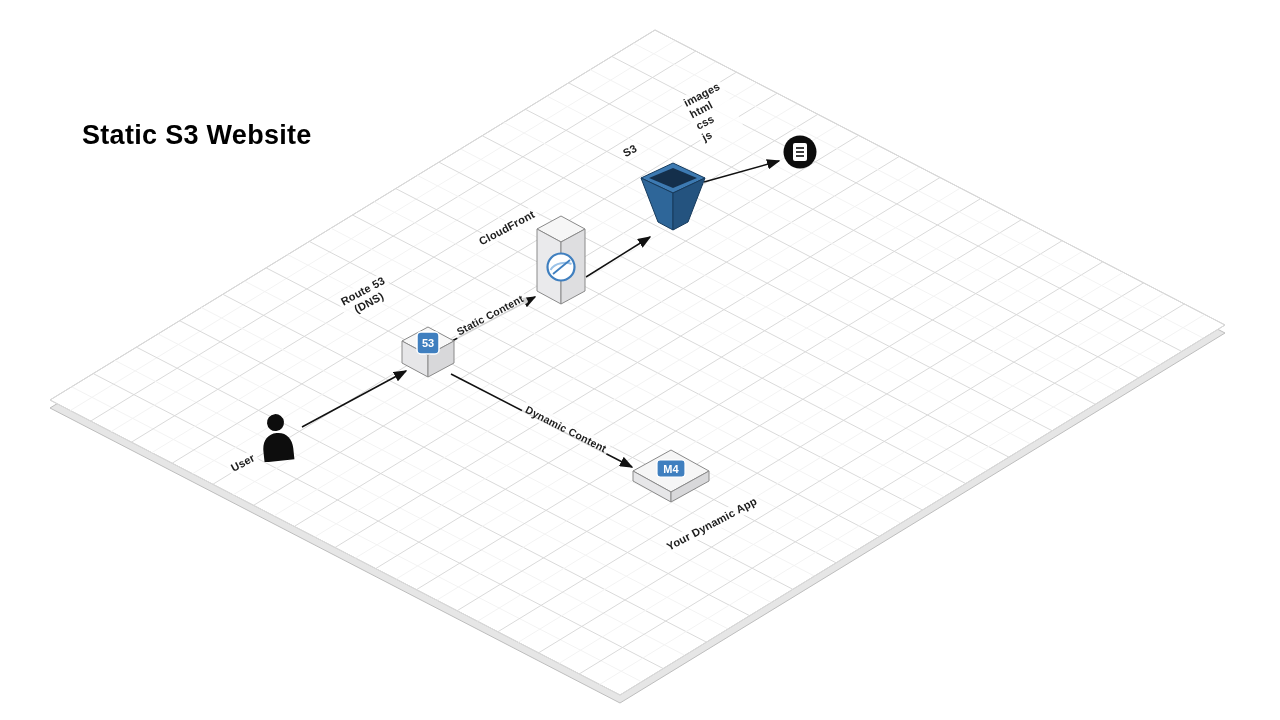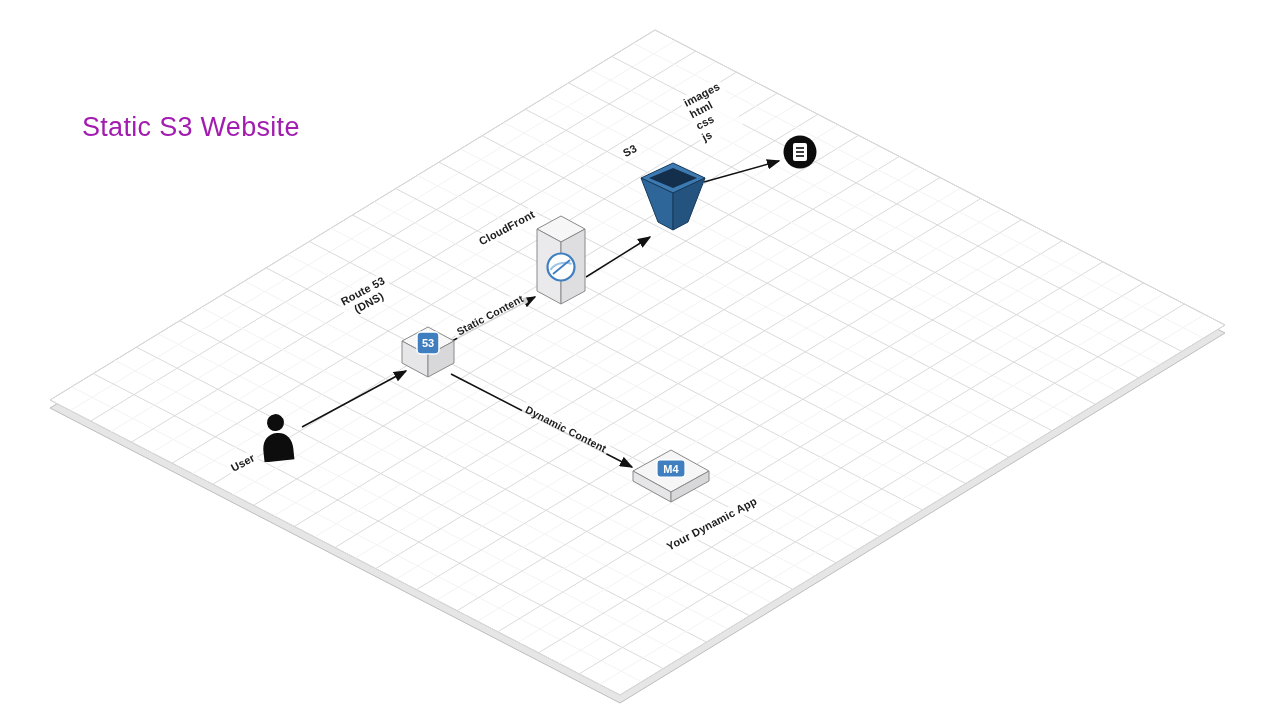--- a/index.html
+++ b/index.html
@@ -1,20 +1,20 @@
 <!DOCTYPE html>
 <html><head>
 <meta charset="utf-8">
 <style>
   html,body{margin:0;padding:0;background:#fff;}
   .stage{position:relative;width:1280px;height:720px;background:#ffffff;overflow:hidden;
          font-family:"Liberation Sans",sans-serif;}
   svg.scene{position:absolute;left:0;top:0;z-index:1;}
-  .page-title{position:absolute;left:82px;top:112px;z-index:4;font-size:27px;font-weight:400;
-              color:#a21caf;letter-spacing:.3px;}
+  .page-title{position:absolute;left:82px;top:120px;z-index:4;font-size:27px;font-weight:700;
+              color:#000000;letter-spacing:.3px;}
   .node{position:absolute;z-index:2;text-decoration:underline;}
   .node svg{display:block;}
   .face{stroke:#8a8a8a;stroke-width:1;stroke-linejoin:round;}
   .iso-label{position:absolute;z-index:3;transform:translate(-50%,-50%) rotate(var(--r,0deg));
              font-weight:700;font-size:11px;color:#1c1c1c;white-space:pre-line;text-align:center;
              letter-spacing:.2px;line-height:1.18;background:rgba(255,255,255,.82);
              padding:1px 3px;border-radius:2px;}
   .iso-label.left{text-align:left;}
   .connector-label{font-size:10.5px;}
   line.connector{stroke:#111;stroke-width:1.5;}

